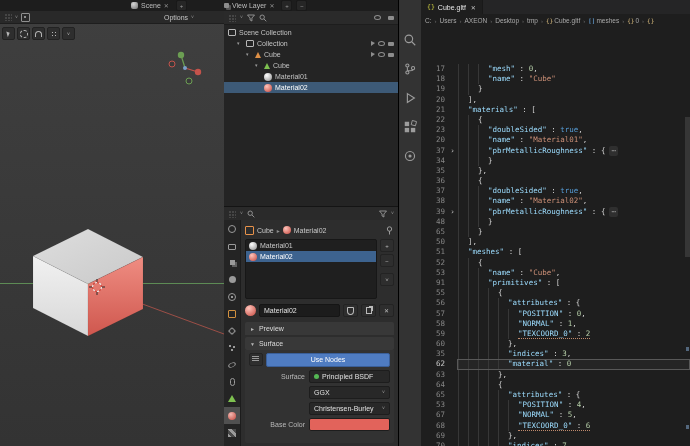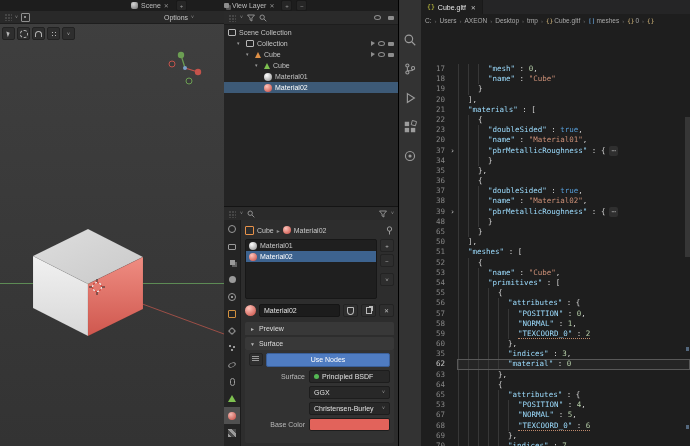--- a/index.html
+++ b/index.html
@@ -608,21 +608,21 @@
             <span class="gut">52</span>
             <span class="foldc"></span>
             <span class="code"><span class="ig"></span><span class="ig"></span><span class="tk-p">{</span></span>
           </div>
           <div class="eline">
             <span class="gut">53</span>
             <span class="foldc"></span>
             <span class="code"><span class="ig"></span><span class="ig"></span><span class="ig"></span><span class="tk-k">"name"</span><span class="tk-p"> : </span><span class="tk-s">"Cube"</span><span class="tk-p">,</span></span>
           </div>
           <div class="eline">
-            <span class="gut">54</span>
+            <span class="gut">91</span>
             <span class="foldc"></span>
             <span class="code"><span class="ig"></span><span class="ig"></span><span class="ig"></span><span class="tk-k">"primitives"</span><span class="tk-p"> : [</span></span>
           </div>
           <div class="eline">
             <span class="gut">55</span>
             <span class="foldc"></span>
             <span class="code"><span class="ig"></span><span class="ig"></span><span class="ig"></span><span class="ig"></span><span class="tk-p">{</span></span>
           </div>
           <div class="eline">
             <span class="gut">56</span>

